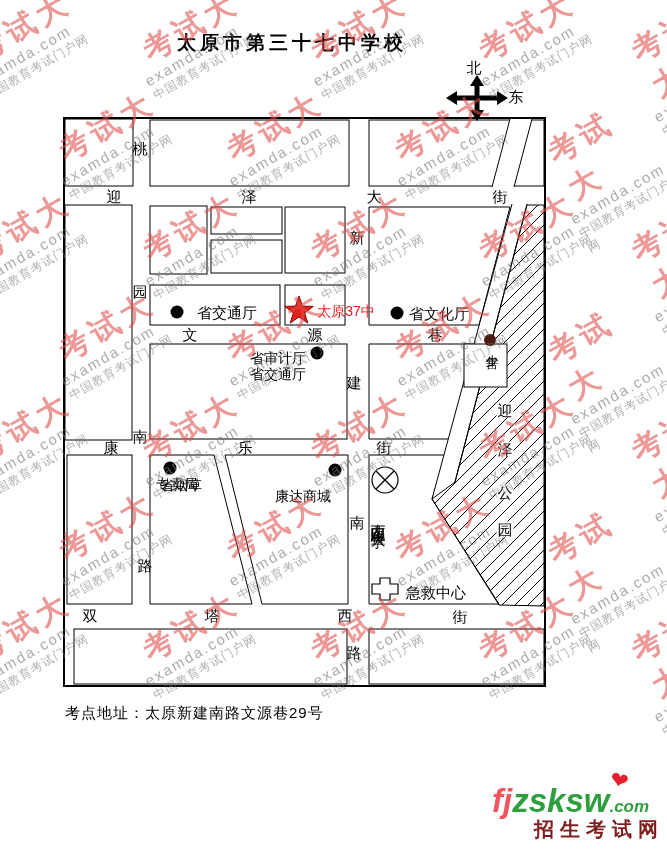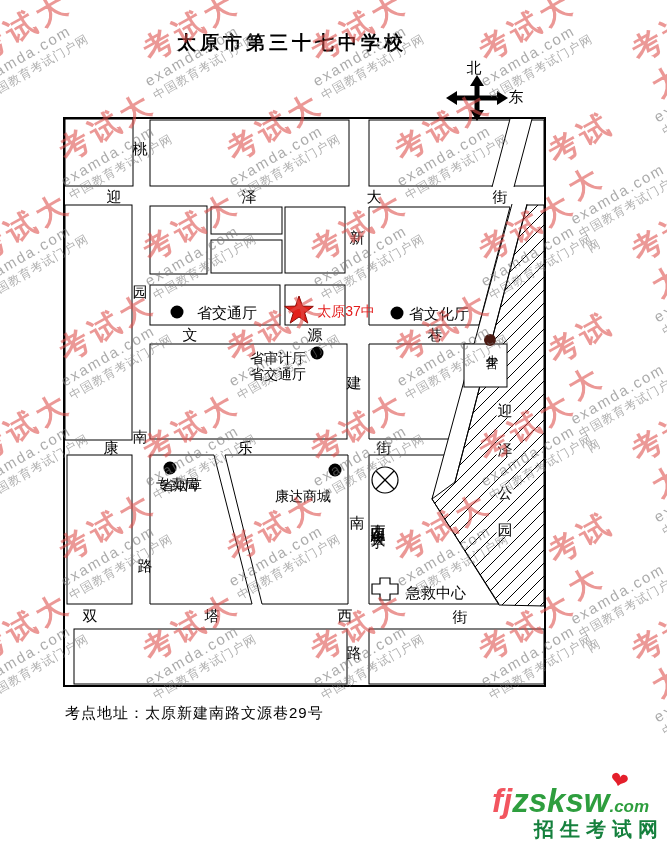--- a/index.html
+++ b/index.html
@@ -34,21 +34,21 @@
   #address{position:absolute;left:65px;top:704px;font-size:15px;letter-spacing:1px;z-index:8;}
   
   #logo{position:absolute;left:492px;top:784px;width:175px;height:62px;z-index:25;}
   #logo .row1{position:relative;font-style:italic;font-weight:bold;line-height:1;}
   #logo .fj{font-size:33px;color:#f2555f;}
   #logo .zsksw{font-size:33px;color:#2e9e3e;}
   #logo .dotcom{font-size:17px;color:#2e9e3e;}
   #logo .heart{position:absolute;left:118px;top:-14px;font-size:22px;color:#e41f2b;
                transform:rotate(14deg);font-style:normal;}
   #logo .caption{margin-top:1px;margin-left:42px;font-family:"Liberation Serif","DejaVu Serif",serif;
-                 font-weight:bold;font-size:20px;color:#15803d;letter-spacing:6px;line-height:1.1;}
+                 font-weight:bold;font-size:20px;color:#7f1d1d;letter-spacing:6px;line-height:1.1;}
 </style>
 </head>
 <body>
 
 <div id="page">
 
   <div id="title" class="hdr">太原市第三十七中学校</div>
 
   <span class="cmp-label" style="left:474px;top:68px;">北</span>
   <span class="cmp-label" style="left:516px;top:97px;">东</span>

